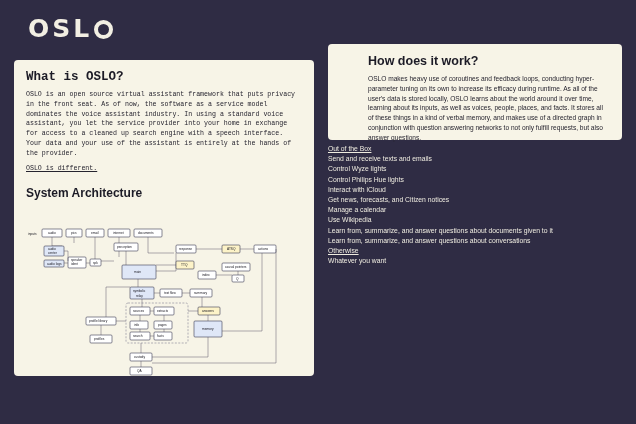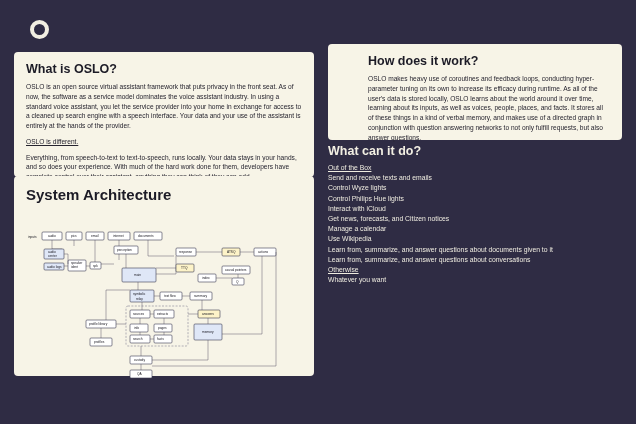--- a/index.html
+++ b/index.html
@@ -58,23 +58,24 @@
     font-size: 6.6px;
     line-height: 1.48;
     color: #26242f;
     text-align: left;
   }
   .underline {
     text-decoration: underline;
   }
   #card-what {
     left: 14px;
-    top: 52px;
+    top: 60px;
     width: 300px;
     height: 125px;
+    font-family: Liberation Mono, monospace;
   }
   #card-how {
     left: 328px;
     top: 44px;
     width: 294px;
     height: 96px;
     padding-left: 40px;
   }
   #card-can {
     left: 328px;
@@ -103,21 +104,21 @@
     text-decoration: underline;
   }
   
   #card-arch {
     left: 14px;
     top: 176px;
     width: 300px;
     height: 200px;
   }
   #card-arch h2 {
-    font-size: 15px;
+    font-size: 12px;
     margin-bottom: 13px;
   }
   .diagram {
     position: relative;
     width: 100%;
     height: 168px;
   }
   .diagram svg {
     position: absolute;
     left: 0;
@@ -134,37 +135,36 @@
     font-size: 10.5px;
     line-height: 1.45;
   }
 </style>
 </head>
 <body>
 
 <div class="poster">
 
   <div class="logo">
-    <span class="ring"></span>
+    <span>OSL</span><span class="ring"></span>
   </div>
 
   <div class="card" id="card-what">
     <h2>What is OSLO?</h2>
     <p>OSLO is an open source virtual assistant framework that puts privacy in the front seat. As of now, the software as a service model dominates the voice assistant industry. In using a standard voice assistant, you let the service provider into your home in exchange for access to a cleaned up search engine with a speech interface. Your data and your use of the assistant is entirely at the hands of the provider.</p>
     <p class="underline">OSLO is different.</p>
     <p>Everything, from speech-to-text to text-to-speech, runs locally. Your data stays in your hands, and so does your experience. With much of the hard work done for them, developers have complete control over their assistant, anything they can think of they can add.</p>
   </div>
 
   <div class="card" id="card-how">
     <h2>How does it work?</h2>
     <p>OSLO makes heavy use of coroutines and feedback loops, conducting hyper-parameter tuning on its own to increase its efficacy during runtime. As all of the user's data is stored locally, OSLO learns about the world around it over time, learning about its inputs, as well as voices, people, places, and facts. It stores all of these things in a kind of verbal memory, and makes use of a directed graph in conjunction with question answering networks to not only fulfill requests, but also answer questions.</p>
   </div>
 
   <div class="card" id="card-can">
-    <h2>What can it do?</h2>
     <ul class="feature-list" id="feature-list">
         <li class="head">Out of the Box</li>
         <li>Send and receive texts and emails</li>
         <li>Control Wyze lights</li>
         <li>Control Philips Hue lights</li>
         <li>Interact with iCloud</li>
         <li>Get news, forecasts, and Citizen notices</li>
         <li>Manage a calendar</li>
         <li>Use Wikipedia</li>
         <li>Learn from, summarize, and answer questions about documents given to it</li>

